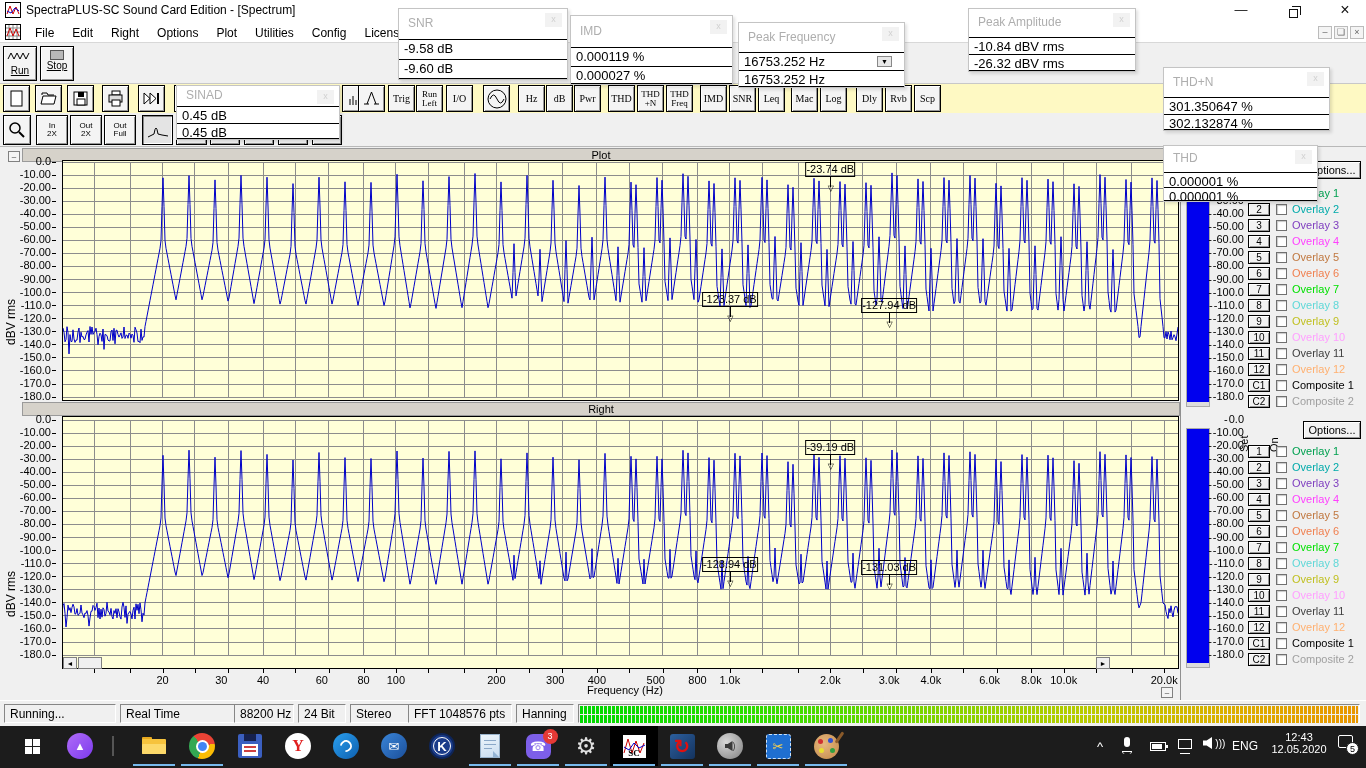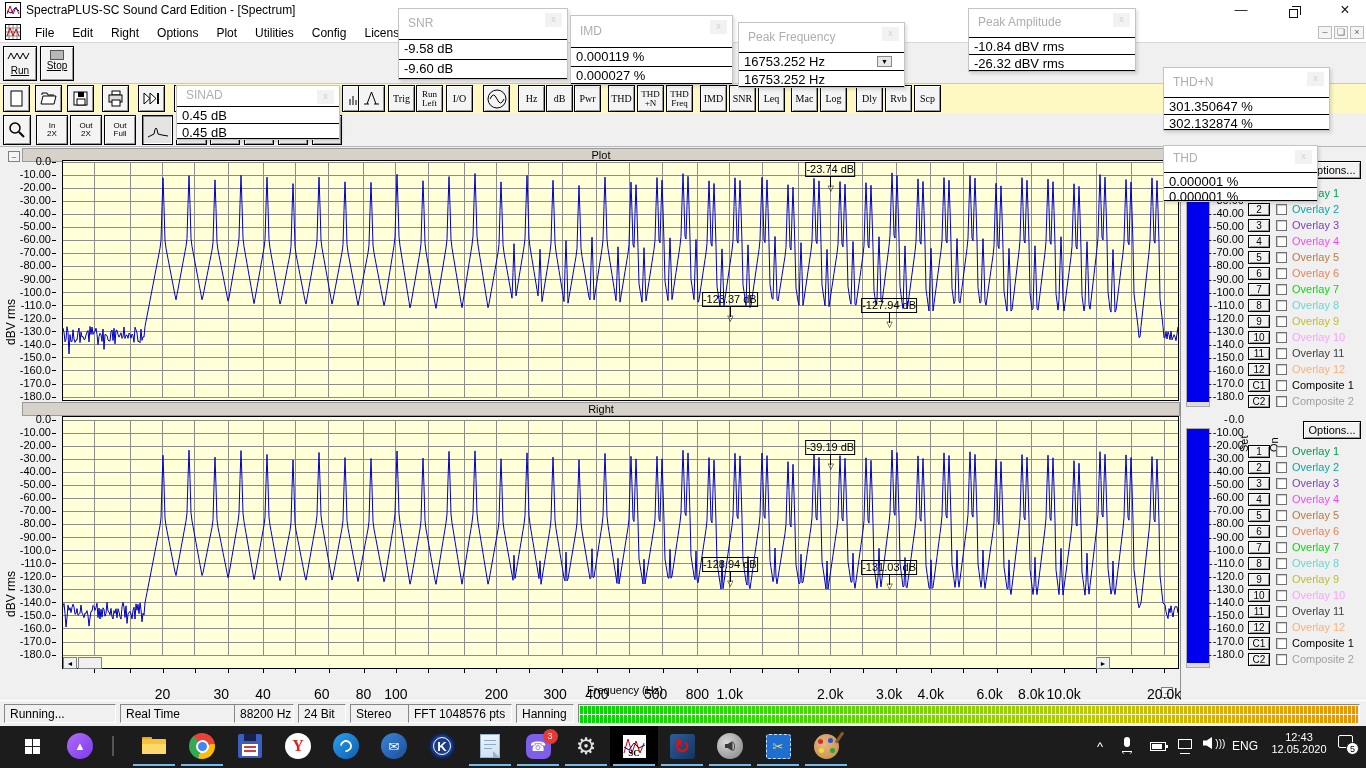--- a/index.html
+++ b/index.html
@@ -53,21 +53,21 @@
   
   #workspace { position:absolute; left:0; top:147px; width:1181px; height:553px; background:#f0f0f0; border-right:1px solid #909090; }
   .plot-hdr { position:absolute; left:22px; width:1158px; height:14px; background:#d6d2ca;
     border:1px solid #9a9a9a; font-size:11px; text-align:center; line-height:12px; color:#000; }
   .minbox { position:absolute; width:12px; height:11px; border:1px solid #808080; background:#f4f4f4;
     font-size:8px; line-height:9px; text-align:center; color:#333; }
   svg.plot { position:absolute; background:#ffffd8; }
   .ylab { position:absolute; width:40px; text-align:right; font-size:11px; color:#000; }
   .ylab::after { content:""; display:inline-block; width:4px; border-top:1px solid #000; vertical-align:middle; margin-left:1px; }
   .yaxis-title { position:absolute; font-size:12px; color:#000; writing-mode:vertical-rl; transform:rotate(180deg); }
-  .xlab { position:absolute; font-size:14px; color:#000; transform:translateX(-50%);margin-top:12px; }
+  .xlab { position:absolute; font-size:11px; color:#000; transform:translateX(-50%); }
   .xtick { position:absolute; width:1px; height:4px; background:#000; }
   #freq-label { position:absolute; left:560px; top:684px; width:130px; text-align:center; font-size:11px; }
   #pwr-label { position:absolute; left:1185px; top:671px; font-size:11px; }
   .anno-box { position:absolute; transform:translateX(-50%); border:1px solid #000; font-size:11px;
     line-height:13px; padding:0 0; color:#000; z-index:5; white-space:nowrap; }
   .anno-line { position:absolute; width:1px; background:#000; z-index:5; }
   .anno-tri { position:absolute; transform:translateX(-50%); font-size:8px; color:#000; z-index:5; }
   .sb-btn { position:absolute; width:14px; height:12px; border:1px solid #808080; background:#f0f0f0;
     font-size:7px; text-align:center; line-height:11px; color:#000; z-index:6; }
   .sb-thumb { position:absolute; width:24px; height:12px; border:1px solid #808080; background:#f0f0f0; z-index:6; }

